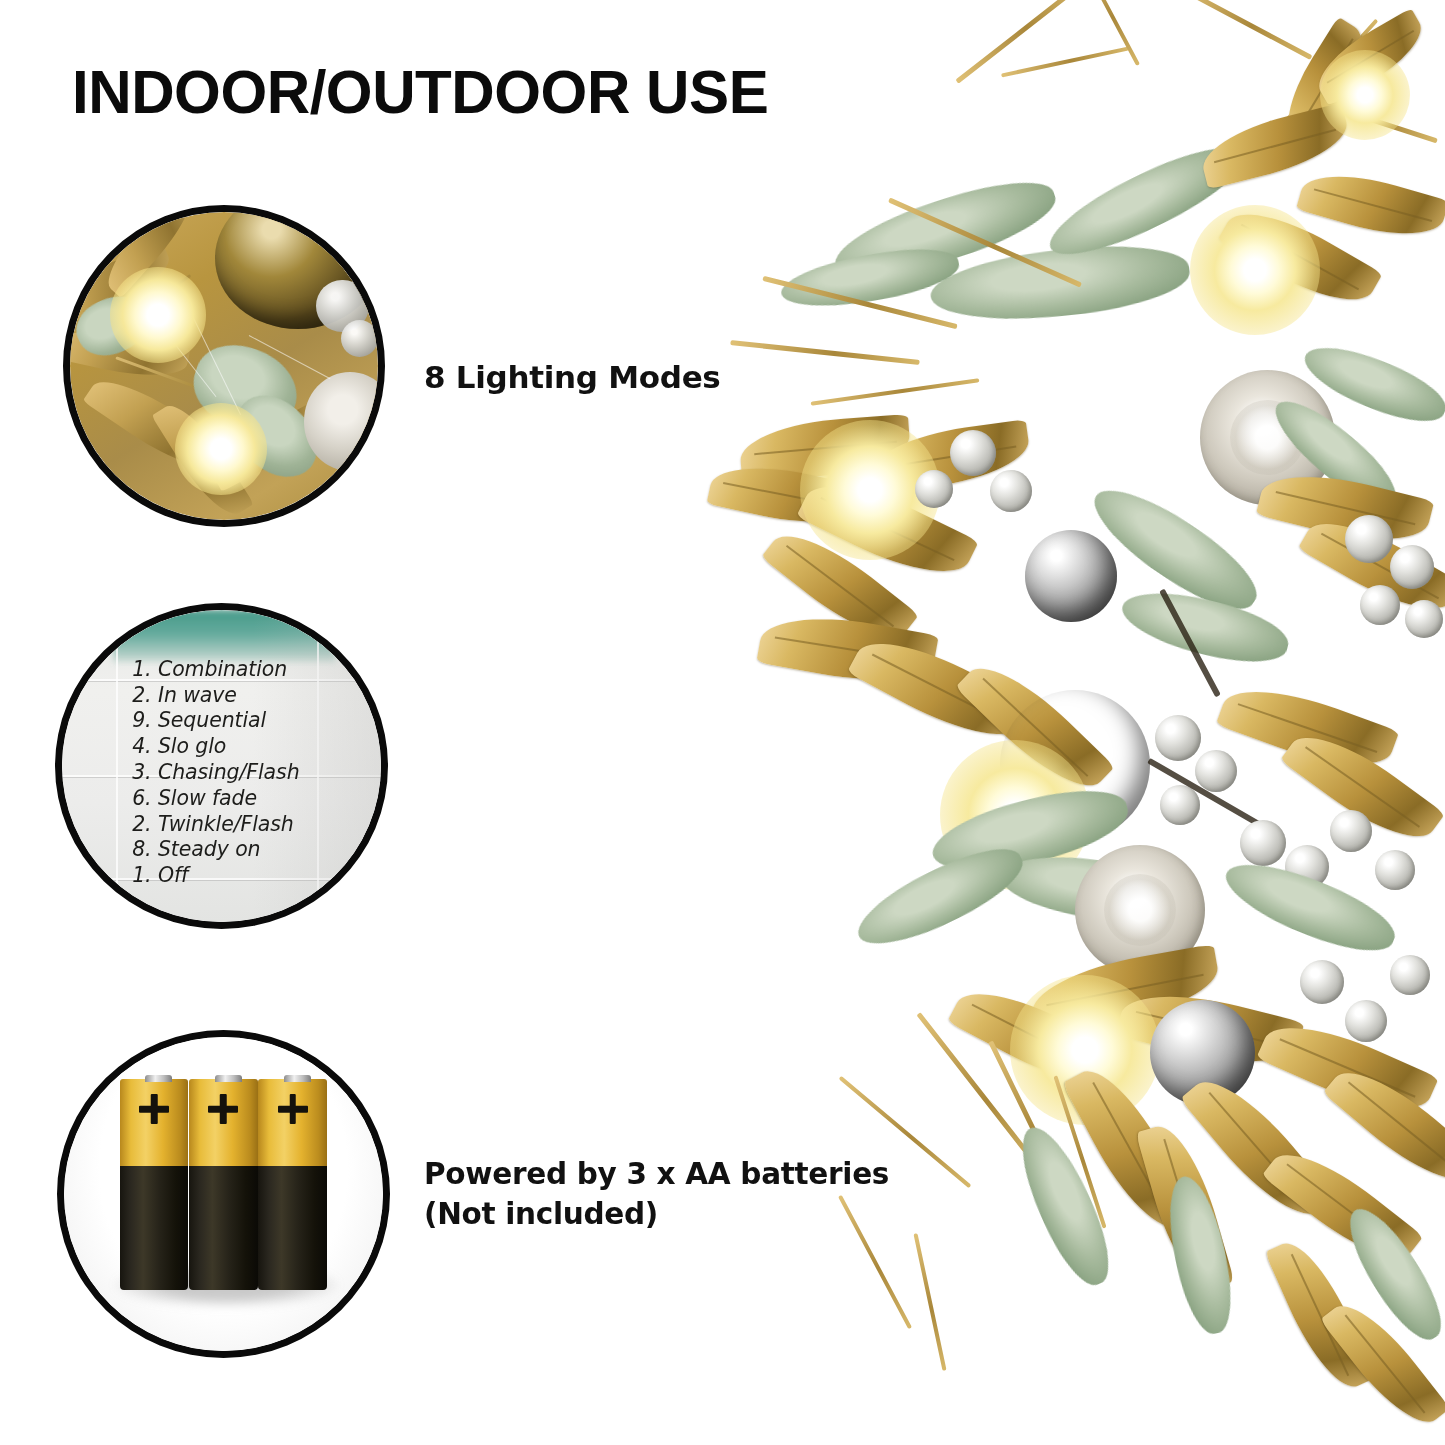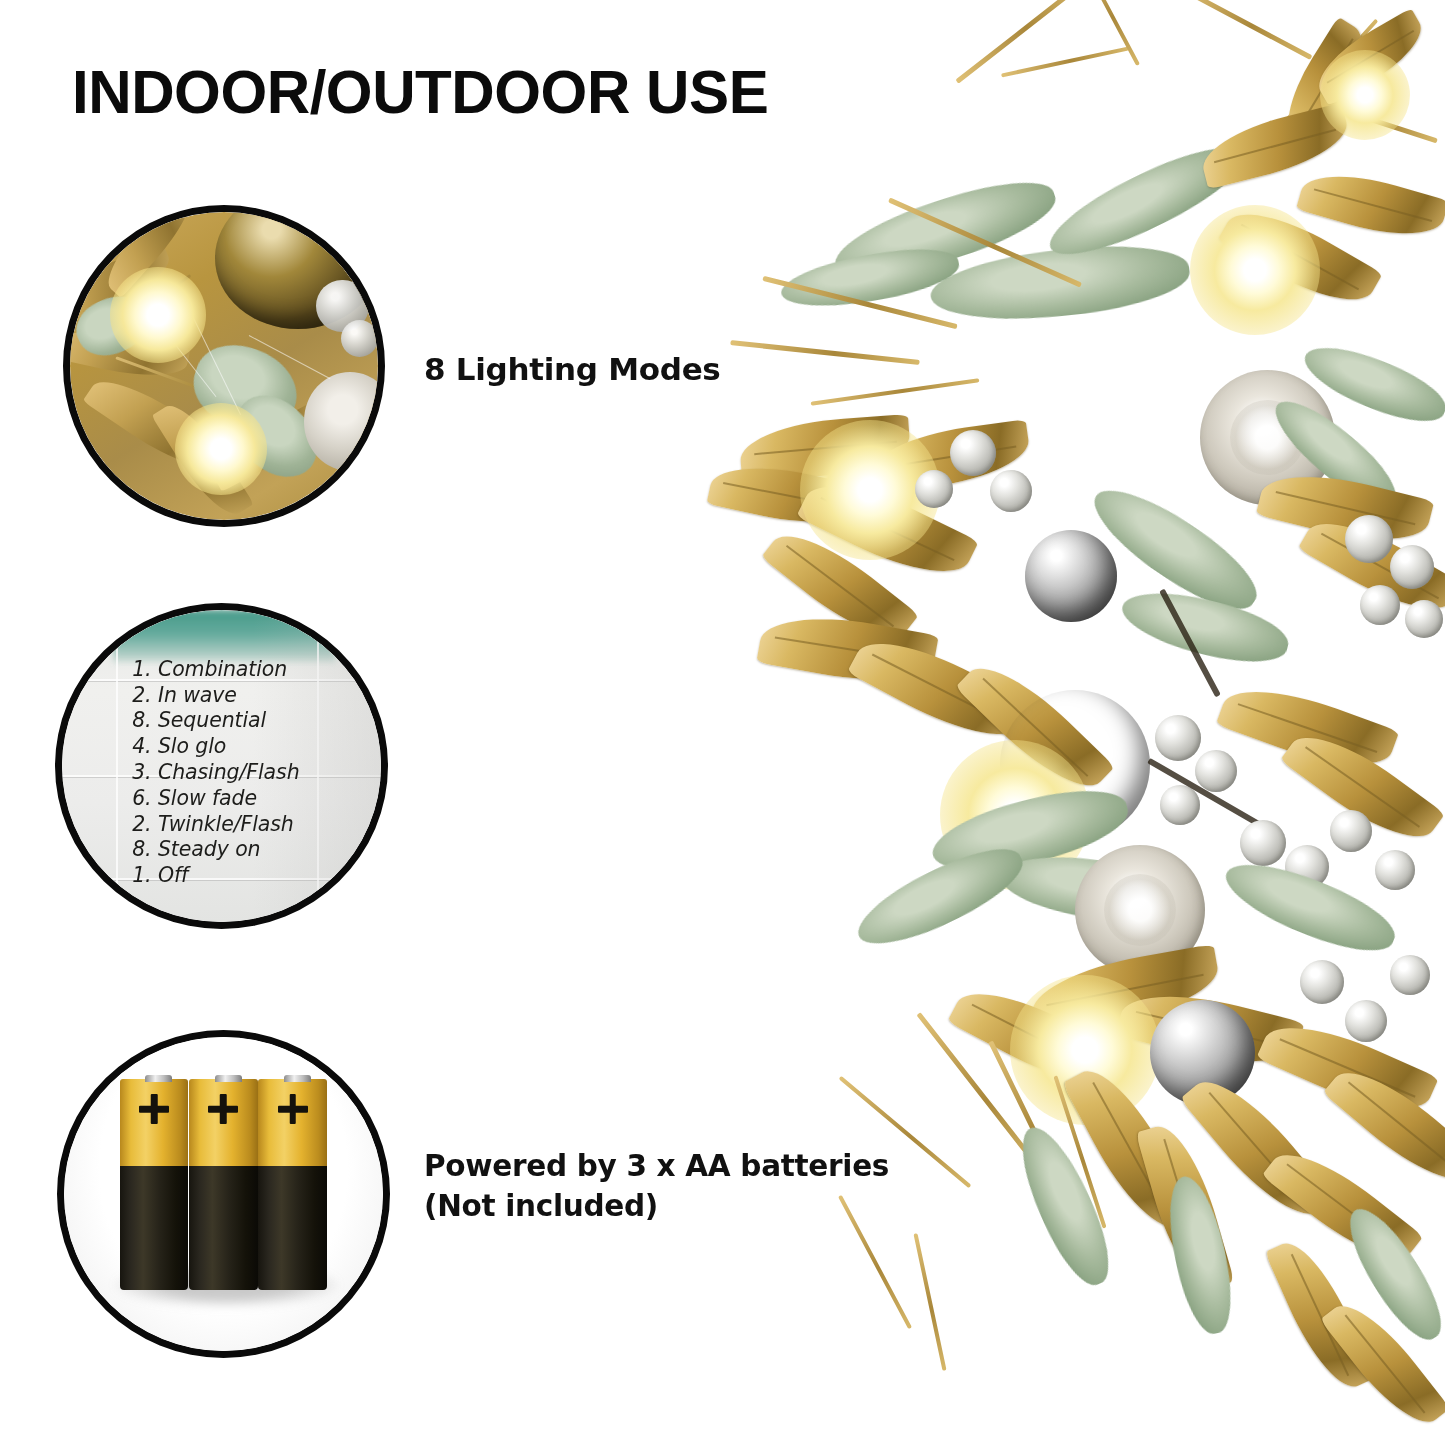--- a/index.html
+++ b/index.html
@@ -204,20 +204,21 @@
   .batt-plus::before { left: 50%; top: 0; width: 6.5px; height: 100%; transform: translateX(-50%); }
   .batt-plus::after  { top: 50%; left: 0; height: 6.5px; width: 100%; transform: translateY(-50%); }
 
   
   .caption {
     position: absolute;
     color: #111111;
     font-weight: 700;
     font-family: "DejaVu Sans", sans-serif;
     letter-spacing: -0.3px;
+    margin-top: 8px;
   }
   #cap-modes { left: 424px; top: 349px;  font-size: 31px; line-height: 40px; }
   #cap-led   { left: 424px; top: 730px;  font-size: 30px; line-height: 40px; }
   #cap-batt  { left: 424px; top: 1146px; font-size: 29.5px; line-height: 40px; }
   .caption .l { display: block; white-space: nowrap; }
 
   
   #wreath {
     position: absolute;
     left: 700px;
@@ -345,21 +346,21 @@
       <div class="plastic-seam" style="left:0;top:22%;width:100%;height:2px;"></div>
       <div class="plastic-seam" style="left:0;top:53%;width:100%;height:2px;"></div>
       <div class="plastic-seam" style="left:0;top:86%;width:100%;height:2px;"></div>
       <div class="plastic-seam" style="left:17%;top:0;width:2px;height:100%;"></div>
       <div class="plastic-seam" style="left:80%;top:0;width:2px;height:100%;"></div>
       <div class="plastic-shade" style="left:60%;top:0;width:40%;height:100%;"></div>
 
       <div class="mode-list">
         <div class="mode-item">1. Combination</div>
         <div class="mode-item">2. In wave</div>
-        <div class="mode-item">8. Sequential</div>
+        <div class="mode-item">9. Sequential</div>
         <div class="mode-item">4. Slo glo</div>
         <div class="mode-item">3. Chasing/Flash</div>
         <div class="mode-item">6. Slow fade</div>
         <div class="mode-item">2. Twinkle/Flash</div>
         <div class="mode-item">8. Steady on</div>
         <div class="mode-item">1. Off</div>
       </div>
     </div>
   </div>
 

